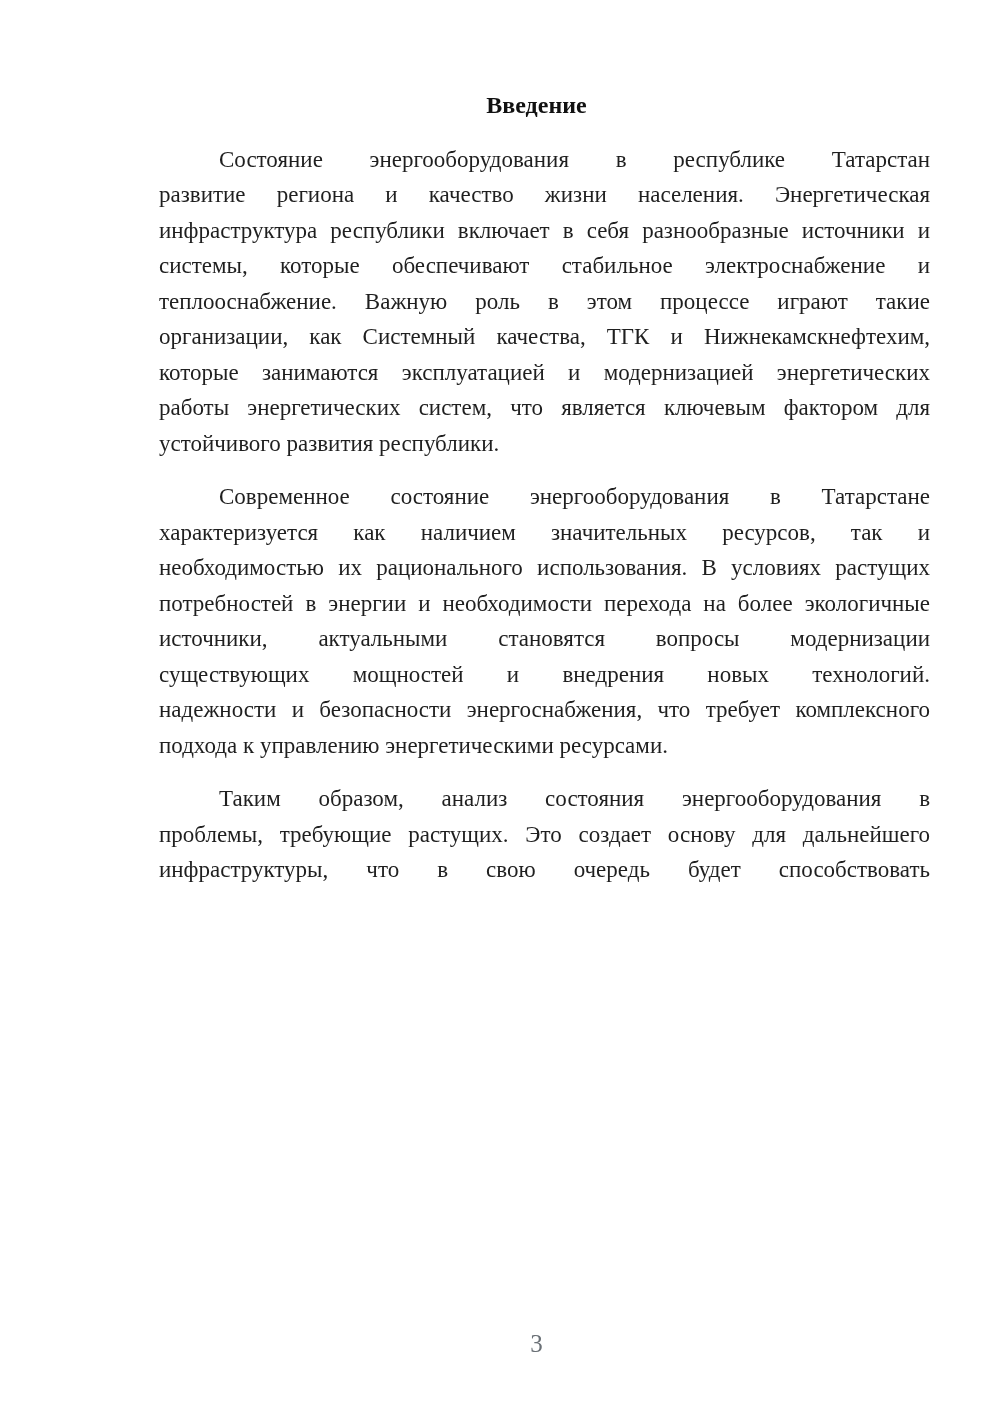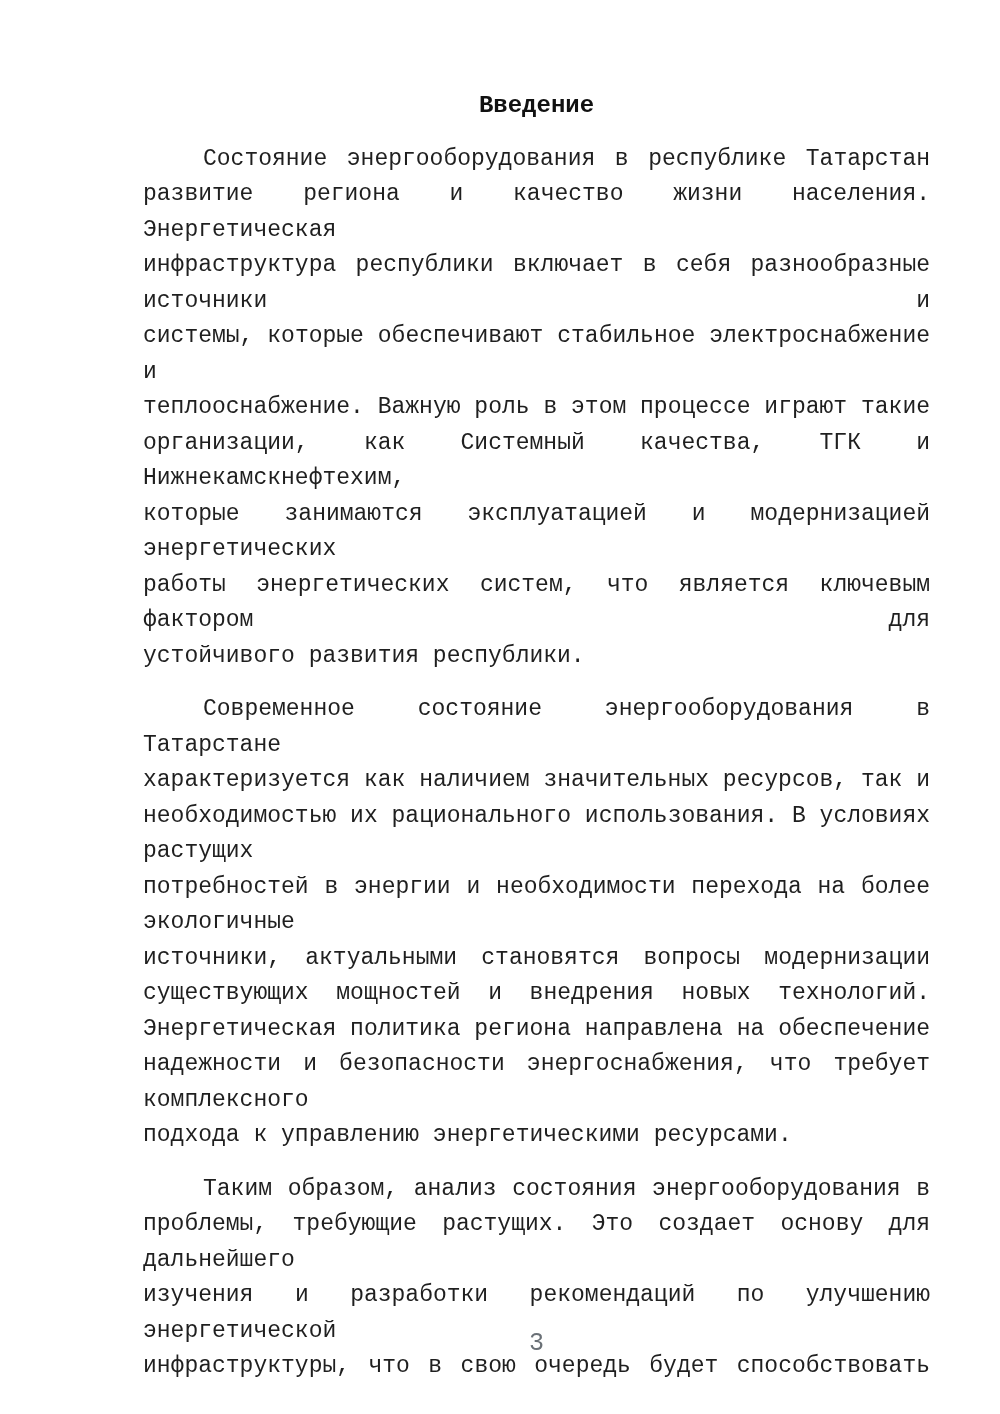--- a/index.html
+++ b/index.html
@@ -22,21 +22,21 @@
     width: 787px;
   }
   .heading {
     margin: 0 0 18px 0;
     font-size: 24px;
     font-weight: bold;
     line-height: 35.5px;
     text-align: center;
   }
   .para {
-    margin: 0 0 18px 0;
+    margin: 0 0 18px 16px;
     font-size: 23px;
     line-height: 35.5px;
   }
   .line {
     text-align: justify;
     text-align-last: justify;
   }
   .line.first {
     text-indent: 60px;
   }
@@ -49,21 +49,21 @@
     top: 1326px;
     width: 787px;
     text-align: center;
     font-size: 25px;
     line-height: 35px;
   }
 </style>
 </head>
 <body>
 
-<div class="page" style="background: rgb(255, 255, 255); color: rgb(31, 31, 31); font-family: Liberation Mono, monospace;">
+<div class="page" style="background: rgb(255, 255, 255); color: rgb(31, 31, 31);">
   <div class="content">
     <h1 class="heading" style="color: rgb(17, 17, 17);">Введение</h1>
     <div>
         <div class="para">
           <div class="line first">Состояние энергооборудования в республике Татарстан</div>
           <div class="line">развитие региона и качество жизни населения. Энергетическая</div>
           <div class="line">инфраструктура республики включает в себя разнообразные источники и</div>
           <div class="line">системы, которые обеспечивают стабильное электроснабжение и</div>
           <div class="line">теплооснабжение. Важную роль в этом процессе играют такие</div>
           <div class="line">организации, как Системный качества, ТГК и Нижнекамскнефтехим,</div>
@@ -71,26 +71,24 @@
           <div class="line">работы энергетических систем, что является ключевым фактором для</div>
           <div class="line last">устойчивого развития республики.</div>
         </div>
         <div class="para">
           <div class="line first">Современное состояние энергооборудования в Татарстане</div>
           <div class="line">характеризуется как наличием значительных ресурсов, так и</div>
           <div class="line">необходимостью их рационального использования. В условиях растущих</div>
           <div class="line">потребностей в энергии и необходимости перехода на более экологичные</div>
           <div class="line">источники, актуальными становятся вопросы модернизации</div>
           <div class="line">существующих мощностей и внедрения новых технологий.</div>
-          <div class="line">Энергетическая политика региона направлена на обеспечение</div>
           <div class="line">надежности и безопасности энергоснабжения, что требует комплексного</div>
           <div class="line last">подхода к управлению энергетическими ресурсами.</div>
         </div>
         <div class="para">
           <div class="line first">Таким образом, анализ состояния энергооборудования в</div>
           <div class="line">проблемы, требующие растущих. Это создает основу для дальнейшего</div>
-          <div class="line">изучения и разработки рекомендаций по улучшению энергетической</div>
           <div class="line">инфраструктуры, что в свою очередь будет способствовать</div>
         </div>
       </div>
   </div>
   <div class="footer" style="color: rgb(106, 112, 118);">3</div>
 </div>
 
 </body></html>

